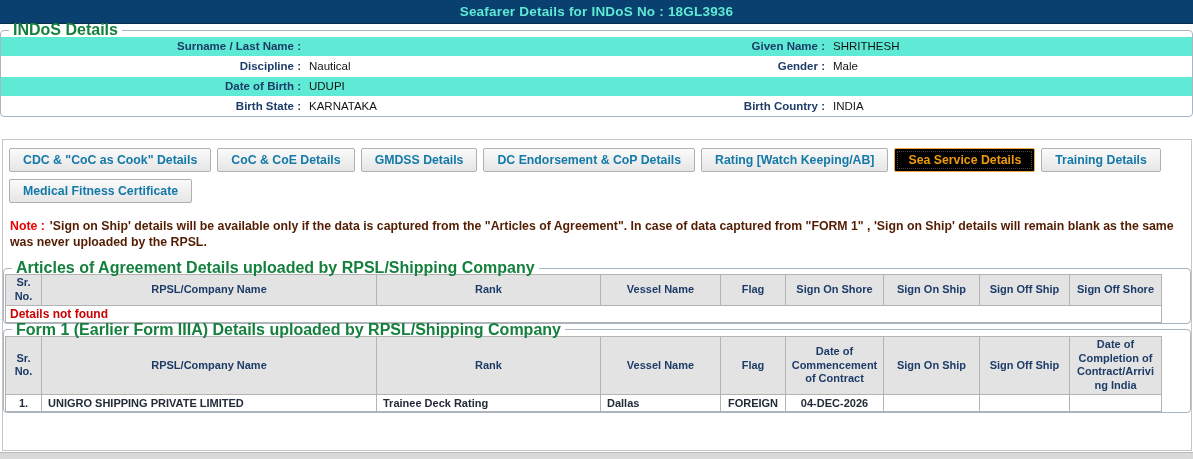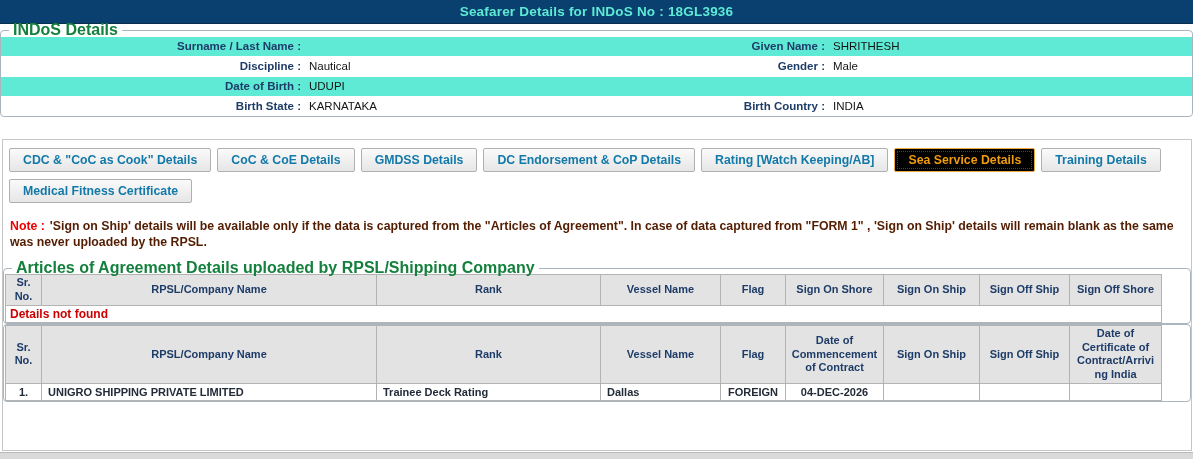--- a/index.html
+++ b/index.html
@@ -163,20 +163,21 @@
       </thead>
       <tbody>
         <tr class="empty-row">
           <td colspan="9">Details not found</td>
         </tr>
       </tbody>
     </table>
   </fieldset>
 
   <fieldset class="fs table-fs">
+    <legend>Form 1 (Earlier Form IIIA) Details uploaded by RPSL/Shipping Company</legend>
     <table class="grid">
       <colgroup>
         <col style="width:36px">
           <col style="width:335px">
           <col style="width:224px">
           <col style="width:120px">
         <col style="width:65px">
           <col style="width:98px">
           <col style="width:96px">
           <col style="width:90px">
@@ -185,21 +186,21 @@
       <thead>
         <tr>
           <th>Sr. No.</th>
           <th>RPSL/Company Name</th>
           <th>Rank</th>
           <th>Vessel Name</th>
           <th>Flag</th>
           <th>Date of Commencement of Contract</th>
           <th>Sign On Ship</th>
           <th>Sign Off Ship</th>
-          <th>Date of Certificate of Contract/Arriving India</th>
+          <th>Date of Completion of Contract/Arriving India</th>
         </tr>
       </thead>
       <tbody>
         <tr>
           <td class="c">1.</td>
           <td class="lft">UNIGRO SHIPPING PRIVATE LIMITED</td>
           <td class="lft">Trainee Deck Rating</td>
           <td class="lft">Dallas</td>
           <td class="c">FOREIGN</td>
           <td class="c">04-DEC-2026</td>

